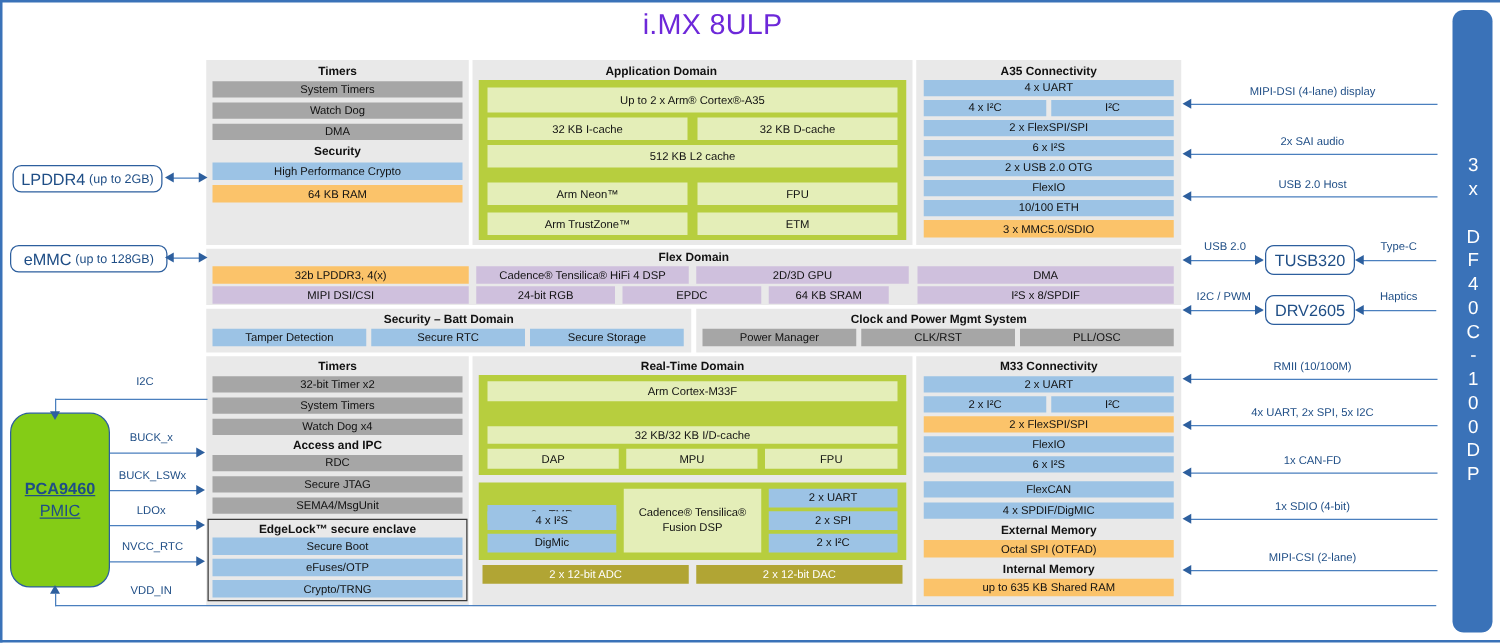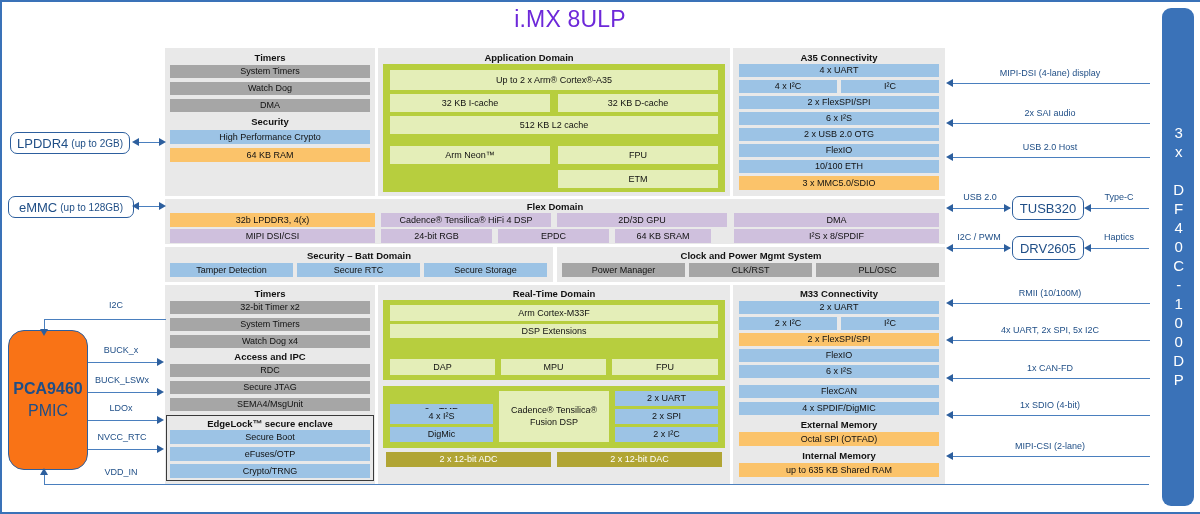--- a/index.html
+++ b/index.html
@@ -49,23 +49,23 @@
   .chip {
     position:absolute; border:1.6px solid #2d5f9e; border-radius:7px;
     background:#fff; color:#1f4e86;
     display:flex; align-items:center; justify-content:center;
     font-size:13px; white-space:nowrap;
   }
   .chip .small { font-size:10px; margin-left:3px; }
 
   .pmic {
     position:absolute; border:1.8px solid #2d5f9e; border-radius:16px;
-    background:#f97316; color:#1f4e86;
+    background:#84cc16; color:#1f4e86;
     display:flex; flex-direction:column; align-items:center; justify-content:center;
-    font-size:16px; line-height:1.35;
+    font-size:13px; line-height:1.35;text-decoration:underline;
   }
   .pmic .b { font-weight:bold; }
 
   
   .connbar {
     position:absolute; background:#3a72b8; border-radius:9px;
     color:#fff; font-size:15px; letter-spacing:0.5px;
     display:flex; flex-direction:column; align-items:center;
     justify-content:center; line-height:1.22;
   }
@@ -128,20 +128,21 @@
 
   <div class="hdr" style="left:378px;top:52px;width:302px;">Application Domain</div>
   <div class="greenbox" style="left:383px;top:64px;width:342px;height:128px;"></div>
 
   <div class="bar ltgreen" style="left:390px;top:70px;width:328px;height:20px;">Up to 2 x Arm® Cortex®-A35</div>
   <div class="bar ltgreen" style="left:390px;top:94px;width:160px;height:18px;">32 KB I-cache</div>
   <div class="bar ltgreen" style="left:558px;top:94px;width:160px;height:18px;">32 KB D-cache</div>
   <div class="bar ltgreen" style="left:390px;top:116px;width:328px;height:18px;">512 KB L2 cache</div>
   <div class="bar ltgreen" style="left:390px;top:146px;width:160px;height:18px;">Arm Neon™</div>
   <div class="bar ltgreen" style="left:558px;top:146px;width:160px;height:18px;">FPU</div>
+  <div class="bar ltgreen" style="left:390px;top:170px;width:160px;height:18px;">Arm TrustZone™</div>
   <div class="bar ltgreen" style="left:558px;top:170px;width:160px;height:18px;">ETM</div>
 
   <div class="hdr" style="left:733px;top:52px;width:212px;">A35 Connectivity</div>
   <div class="bar blue" style="left:739px;top:64px;width:200px;height:13px;">4 x UART</div>
   <div class="bar blue" style="left:739px;top:80px;width:98px;height:13px;">4 x I²C</div>
   <div class="bar blue" style="left:841px;top:80px;width:98px;height:13px;">I²C</div>
   <div class="bar blue" style="left:739px;top:96px;width:200px;height:13px;">2 x FlexSPI/SPI</div>
   <div class="bar blue" style="left:739px;top:112px;width:200px;height:13px;">6 x I²S</div>
   <div class="bar blue" style="left:739px;top:128px;width:200px;height:13px;">2 x USB 2.0 OTG</div>
   <div class="bar blue" style="left:739px;top:144px;width:200px;height:13px;">FlexIO</div>
@@ -181,21 +182,21 @@
 
   <div class="enclave-outline" style="left:166px;top:415px;width:208px;height:66px;"></div>
   <div class="hdr" style="left:166px;top:418px;width:208px;">EdgeLock™ secure enclave</div>
   <div class="bar blue" style="left:170px;top:447px;width:200px;height:14px;">eFuses/OTP</div>
   <div class="bar blue" style="left:170px;top:430px;width:200px;height:14px;">Secure Boot</div>
   <div class="bar blue" style="left:170px;top:464px;width:200px;height:14px;">Crypto/TRNG</div>
 
   <div class="hdr" style="left:378px;top:288px;width:352px;">Real-Time Domain</div>
   <div class="greenbox" style="left:383px;top:300px;width:342px;height:80px;"></div>
   <div class="bar ltgreen" style="left:390px;top:305px;width:328px;height:16px;">Arm Cortex-M33F</div>
-  <div class="bar ltgreen" style="left:390px;top:324px;width:328px;height:14px;">DSP Extensions</div>
+  <div class="bar ltgreen" style="left:390px;top:341px;width:328px;height:14px;">32 KB/32 KB I/D-cache</div>
   <div class="bar ltgreen" style="left:390px;top:359px;width:105px;height:16px;">DAP</div>
   <div class="bar ltgreen" style="left:501px;top:359px;width:105px;height:16px;">MPU</div>
   <div class="bar ltgreen" style="left:612px;top:359px;width:106px;height:16px;">FPU</div>
 
   <div class="greenbox" style="left:383px;top:386px;width:342px;height:62px;"></div>
   <div class="bar blue" style="left:390px;top:404px;width:103px;height:15px;">2 x TMR</div>
   <div class="bar blue" style="left:390px;top:409px;width:103px;height:15px;">4 x I²S</div>
   <div class="bar blue" style="left:390px;top:427px;width:103px;height:15px;">DigMic</div>
   <div class="bar ltgreen" style="left:499px;top:391px;width:110px;height:51px;white-space:normal;line-height:1.25;padding:0 4px;">Cadence® Tensilica® Fusion DSP</div>
   <div class="bar blue" style="left:615px;top:391px;width:103px;height:15px;">2 x UART</div>

